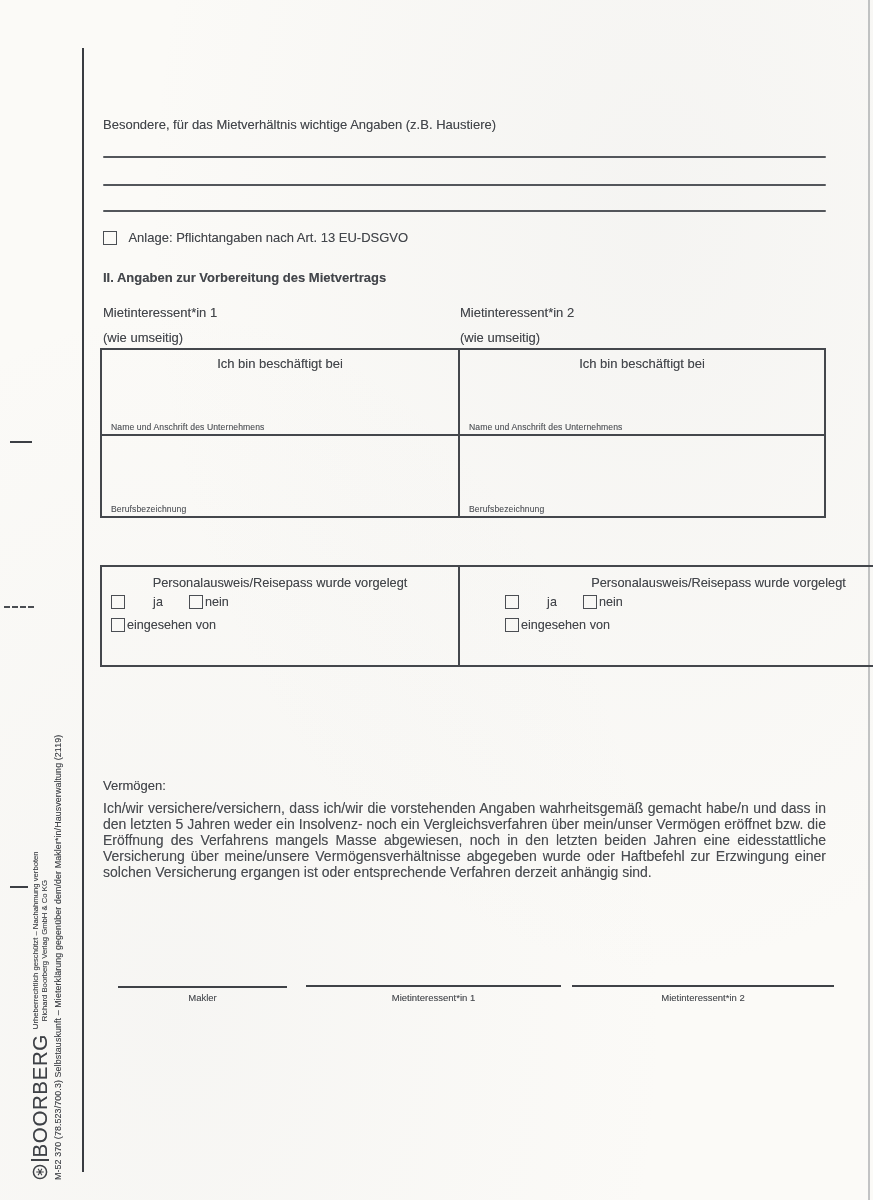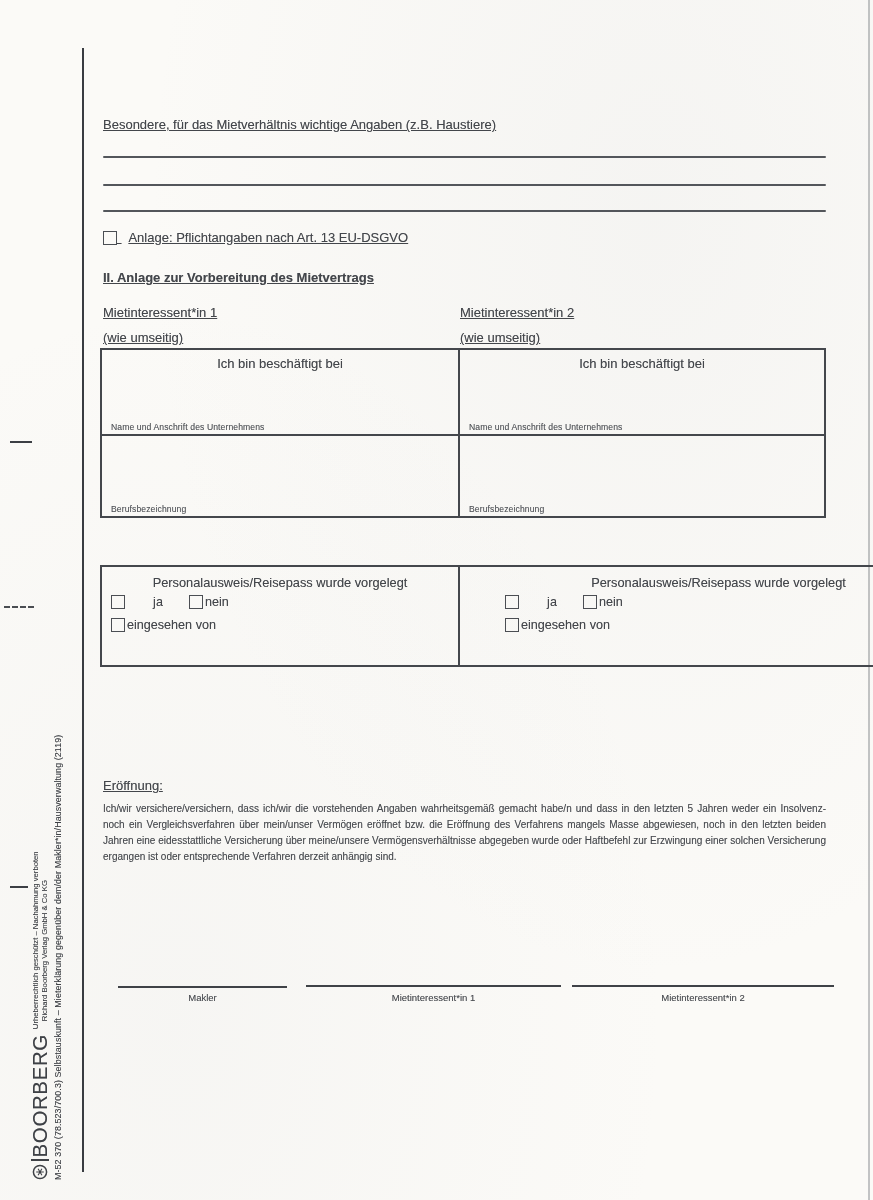--- a/index.html
+++ b/index.html
@@ -5,21 +5,21 @@
   html,body { margin:0; padding:0; background:#ffffff; }
   .page {
     position:relative; width:873px; height:1200px; overflow:hidden;
     background:#fbfaf7;
     background-image: radial-gradient(ellipse at 75% 18%, rgba(190,193,198,0.10), transparent 55%),
                       radial-gradient(ellipse at 20% 85%, rgba(190,193,198,0.08), transparent 50%);
     font-family:"Liberation Sans", sans-serif;
     color:#43464b;
     text-shadow:0 0 0.6px rgba(70,73,78,0.45);
   }
-  .abs { position:absolute;text-decoration:underline; }
+  .abs { position:absolute; }
   .rule { position:absolute; height:2px; background:#53565b; border-radius:1px; }
   .crop-mark { position:absolute; height:2px; background:#3c3f44; }
   .crop-dotted { position:absolute; height:0; border-top:2px dashed #4a4d52; }
   .vline { position:absolute; width:2px; background:#393c41; }
   .edge-line { position:absolute; width:2px; background:rgba(125,128,132,0.45); }
 
   .t13 { font-size:13px; }
   .bold { font-weight:bold; }
   .caption { font-size:8.6px; color:#55585d; letter-spacing:0.1px; }
 
@@ -30,21 +30,21 @@
 
   .box { position:absolute; box-sizing:border-box; border:2px solid #44474c; display:grid; }
   .grid2x2 { grid-template-columns:358px 1fr; grid-template-rows:86px 1fr; }
   .grid2x1 { grid-template-columns:358px 1fr; grid-template-rows:1fr; }
   .cell { position:relative; box-sizing:border-box; padding:6px 9px;text-align:center; }
   .cell.b-right { border-right:2px solid #44474c; }
   .cell.b-bottom { border-bottom:2px solid #44474c; }
   .cell-caption { position:absolute; left:9px; bottom:2px; }
   .fill-area { position:absolute; left:2px; right:2px; top:24px; bottom:14px; }
 
-  .para { position:absolute; left:103px; width:723px; font-size:10px; line-height:15.9px; text-align:justify; color:#494c51; }
+  .para { position:absolute; left:103px; width:723px; font-size:14px; line-height:15.9px; text-align:justify; color:#494c51; }
 
   .sig-line { position:absolute; height:2px; background:#3f4247; }
   .sig-label { position:absolute; font-size:9.5px; color:#4a4d52; text-align:center; }
 
   .idrow { margin-top:5px; display:flex; align-items:center; }
   .idrow .lbl { font-size:12.6px; margin-left:2px; }
 
   .sidebar {
     position:absolute; left:30px; top:1180px; width:505px;
     transform:rotate(-90deg); transform-origin:0 0;
@@ -94,21 +94,21 @@
   <div class="abs t13" style="left:103px; top:117px;">Besondere, für das Mietverhältnis wichtige Angaben (z.B. Haustiere)</div>
   <div class="rule" style="left:103px; top:156px; width:723px;"></div>
   <div class="rule" style="left:103px; top:184px; width:723px;"></div>
   <div class="rule" style="left:103px; top:210px; width:723px;"></div>
 
   <div class="abs" style="left:103px; top:228px;">
     <span class="cb"></span>
     <span class="t13" style="margin-left:7px;">Anlage: Pflichtangaben nach Art. 13 EU-DSGVO</span>
   </div>
 
-  <div class="abs t13 bold" style="left:103px; top:270px;">II. Anlage zur Vorbereitung des Mietvertrags</div>
+  <div class="abs t13 bold" style="left:103px; top:270px;">II. Angaben zur Vorbereitung des Mietvertrags</div>
 
   <div class="abs t13 bold" style="left:103px; top:305px; font-weight:normal;">Mietinteressent*in 1</div>
   <div class="abs t13" style="left:460px; top:305px;">Mietinteressent*in 2</div>
   <div class="abs t13" style="left:103px; top:330px;">(wie umseitig)</div>
   <div class="abs t13" style="left:460px; top:330px;">(wie umseitig)</div>
 
   <div class="box grid2x2" style="left:100px; top:348px; width:726px; height:170px;">
     <div class="cell b-right b-bottom">
       <div class="t13">Ich bin beschäftigt bei</div>
       <div class="fill-area"></div>
@@ -153,21 +153,21 @@
         <span class="lbl">nein</span>
       </div>
       <div class="idrow" style="margin-top:9px;">
         <span class="cb"></span>
         <span class="lbl">eingesehen von</span>
         <span style="display:inline-block; width:160px; height:14px;"></span>
       </div>
     </div>
   </div>
 
-  <div class="abs t13" style="left:103px; top:778px;">Eröffnung:</div>
+  <div class="abs t13" style="left:103px; top:778px;">Vermögen:</div>
   <div class="para" style="top:801px;">Ich/wir versichere/versichern, dass ich/wir die vorstehenden Angaben wahrheitsgemäß gemacht habe/n und dass in den letzten 5 Jahren weder ein Insolvenz- noch ein Vergleichsverfahren über mein/unser Vermögen eröffnet bzw. die Eröffnung des Verfahrens mangels Masse abgewiesen, noch in den letzten beiden Jahren eine eidesstattliche Versicherung über meine/unsere Vermögensverhältnisse abgegeben wurde oder Haftbefehl zur Erzwingung einer solchen Versicherung ergangen ist oder entsprechende Verfahren derzeit anhängig sind.</div>
 
   <div class="sig-line" style="left:118px; top:986px; width:169px;"></div>
   <div class="sig-label" style="left:118px; top:992px; width:169px;">Makler</div>
 
   <div class="sig-line" style="left:306px; top:985px; width:255px;"></div>
   <div class="sig-label" style="left:306px; top:992px; width:255px;">Mietinteressent*in 1</div>
 
   <div class="sig-line" style="left:572px; top:985px; width:262px;"></div>
   <div class="sig-label" style="left:572px; top:992px; width:262px;">Mietinteressent*in 2</div>

